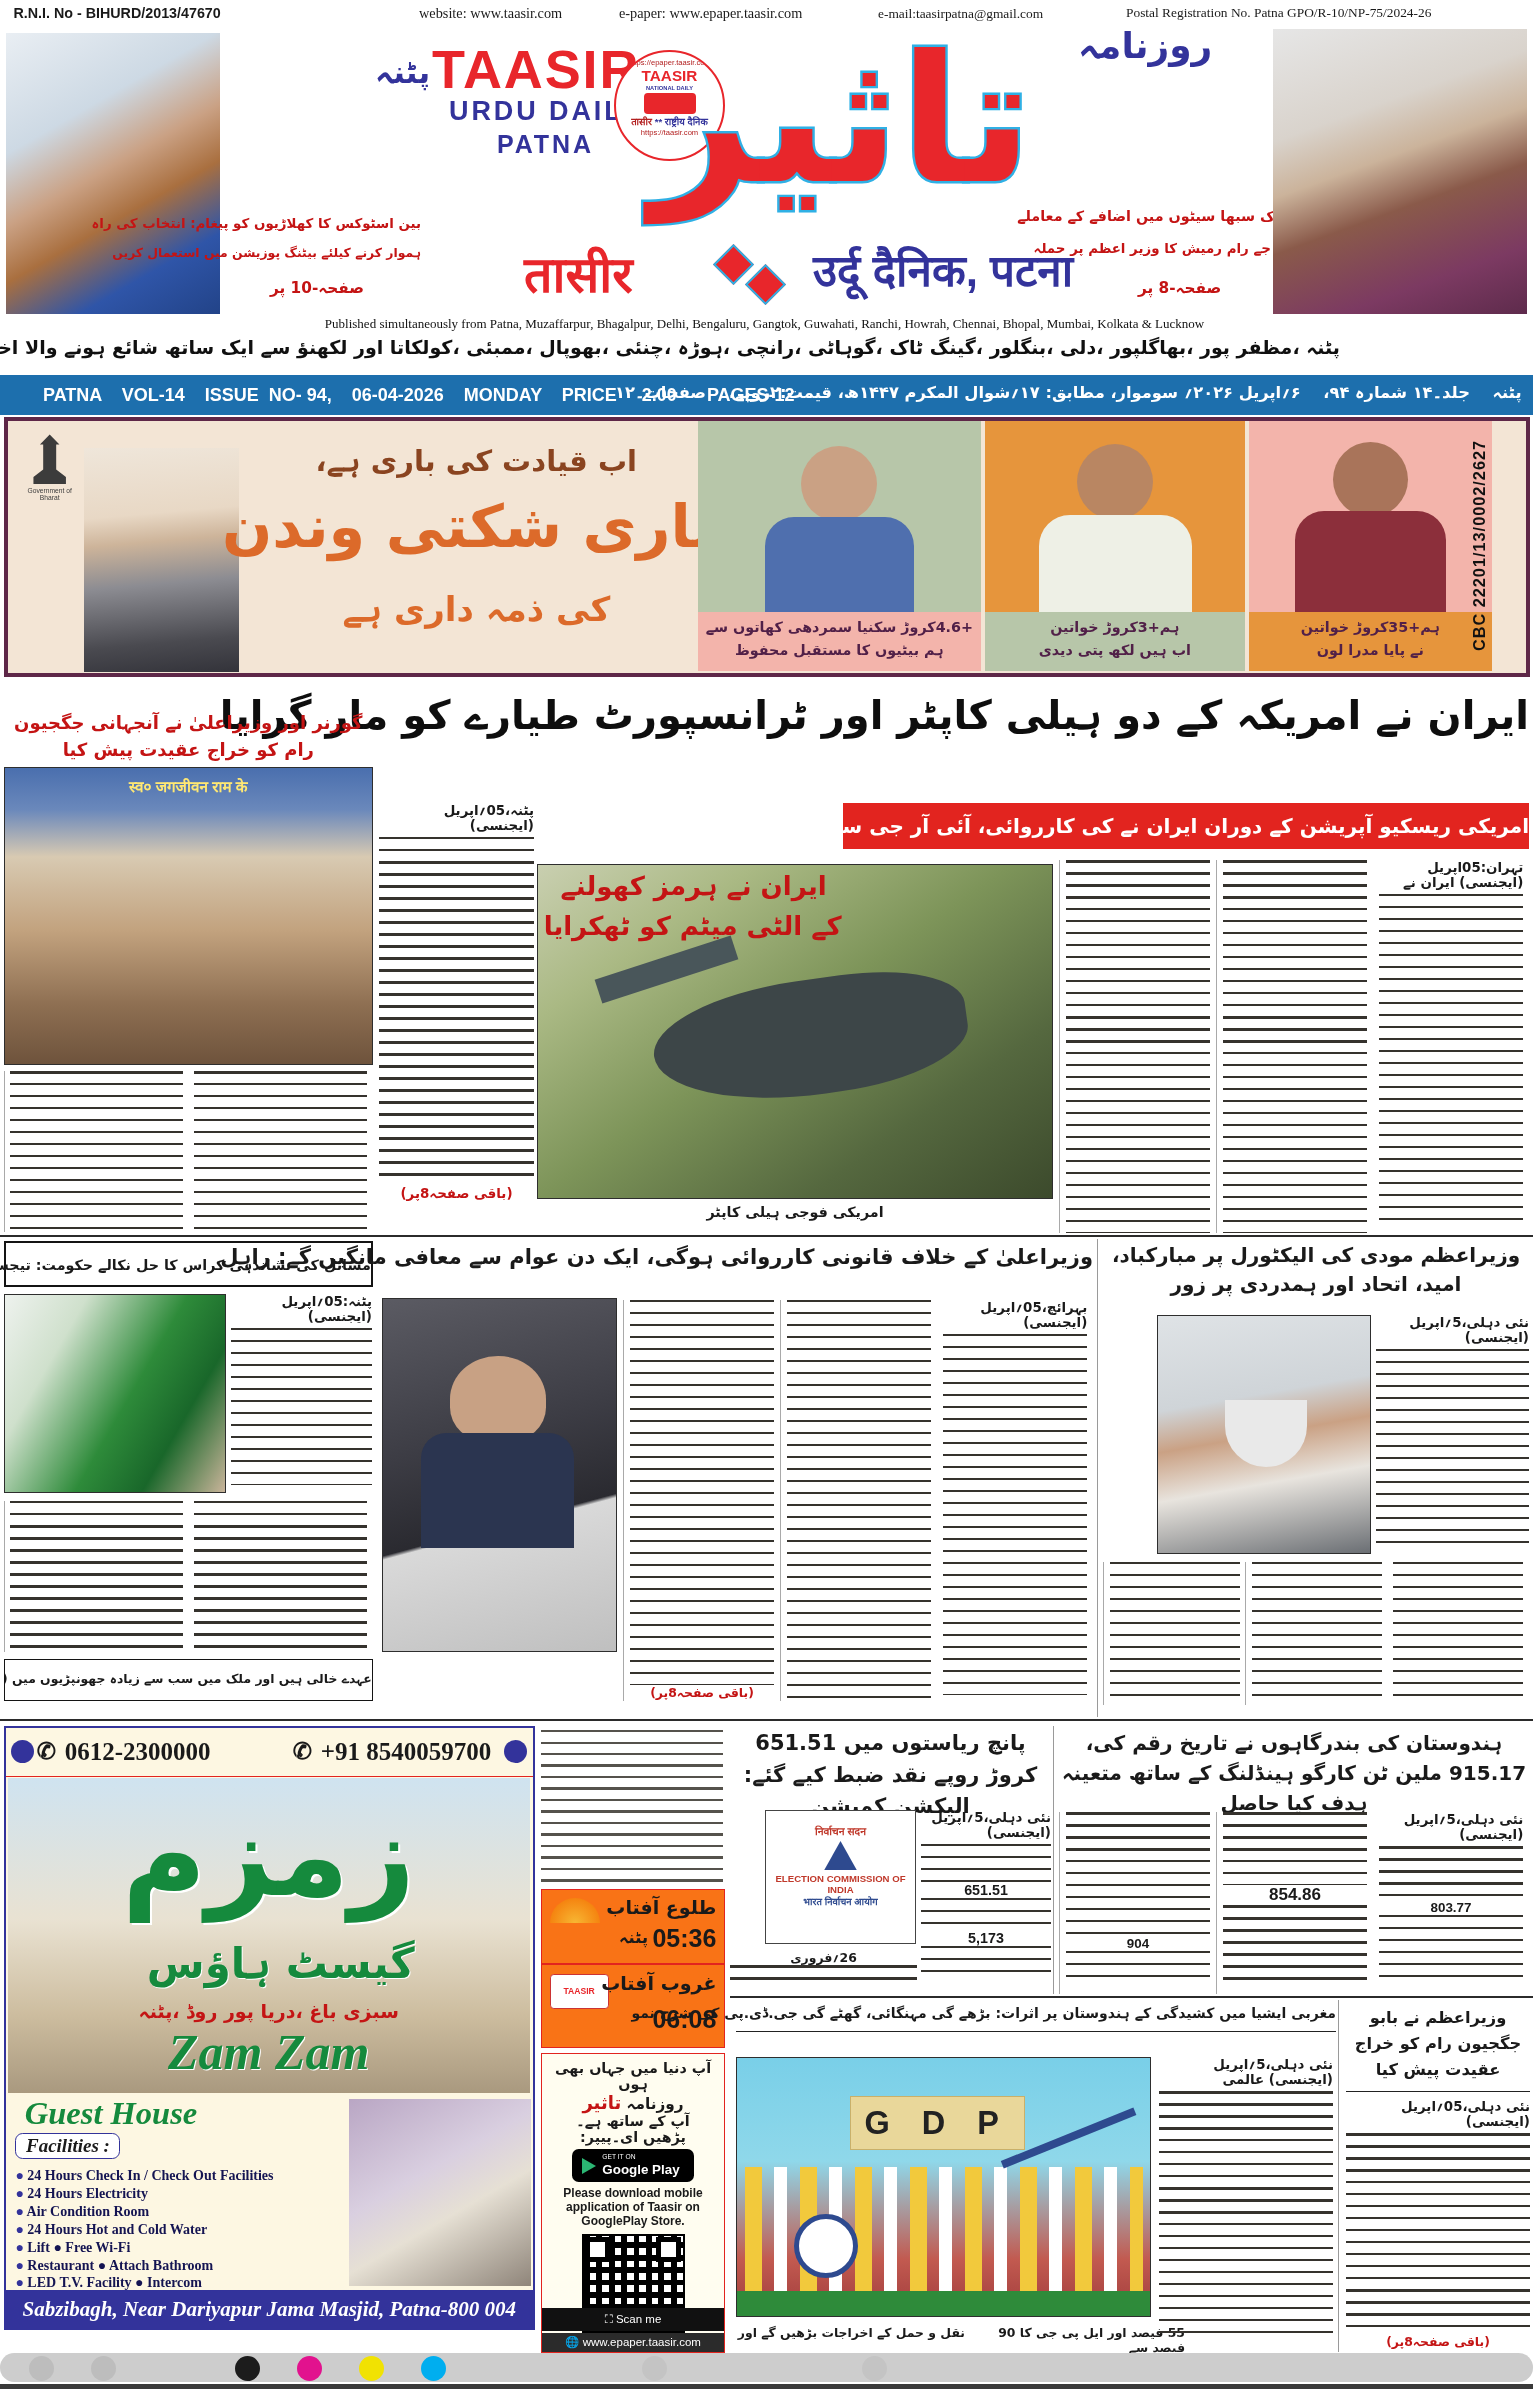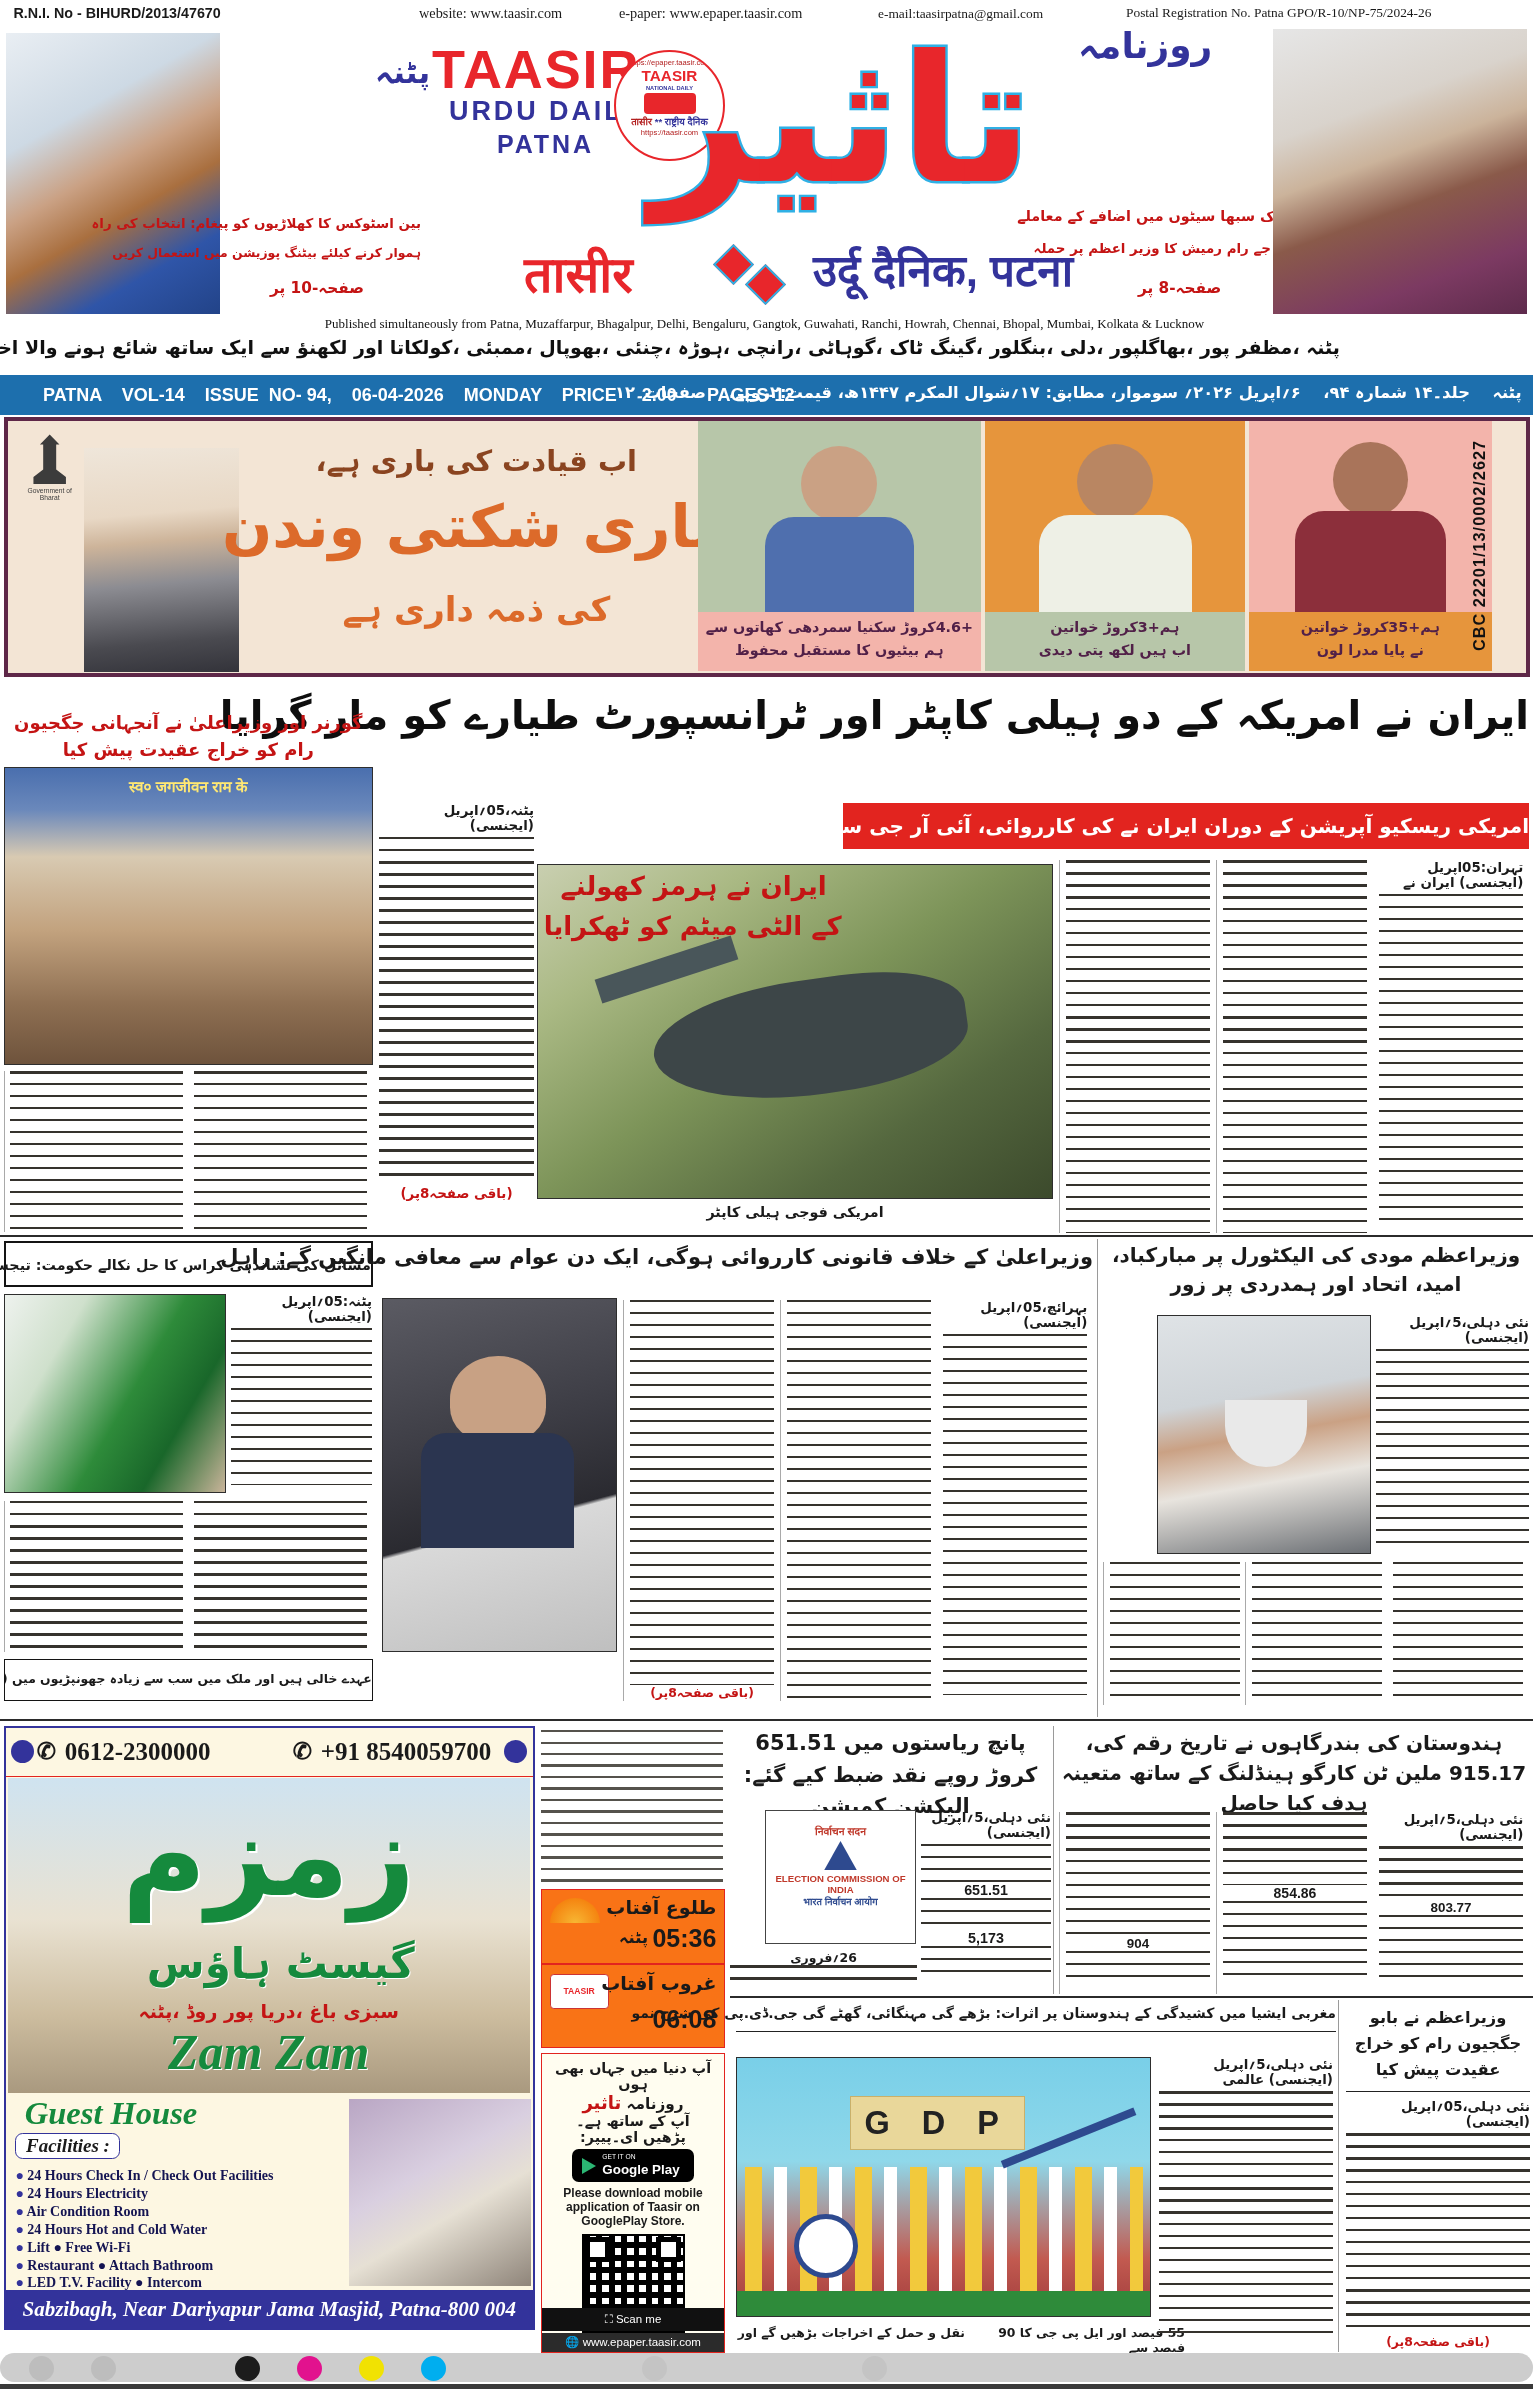--- a/index.html
+++ b/index.html
@@ -309,21 +309,21 @@
   <div class="vr" style="left:1053px;top:1726px;height:268px"></div>
   <div class="abs ur b c" style="left:1059px;top:1728px;width:470px;font-size:20px;line-height:1.5">ہندوستان کی بندرگاہوں نے تاریخ رقم کی، 915.17 ملین ٹن کارگو ہینڈلنگ کے ساتھ متعینہ ہدف کیا حاصل</div>
   <div class="abs cols" style="left:1059px;top:1812px;width:470px;height:182px">
     <div class="col">
         <div class="lines" style="height:68%"></div>
         <div class="b c" style="font-size:13.4px">904</div>
         <div class="lines" style="height:18%"></div>
       </div>
     <div class="col">
         <div class="lines" style="height:40%"></div>
-        <div class="b c" style="font-size:14px">854.86</div>
+        <div class="b c" style="font-size:17px">854.86</div>
         <div class="lines" style="height:44%"></div>
       </div>
     <div class="col">
       <div class="ur dl">نئی دہلی،5؍اپریل (ایجنسی)</div>
       <div class="lines" style="height:30%"></div>
       <div class="b c" style="font-size:13.4px">803.77</div>
       <div class="lines" style="height:38%"></div>
     </div>
   </div>
 

